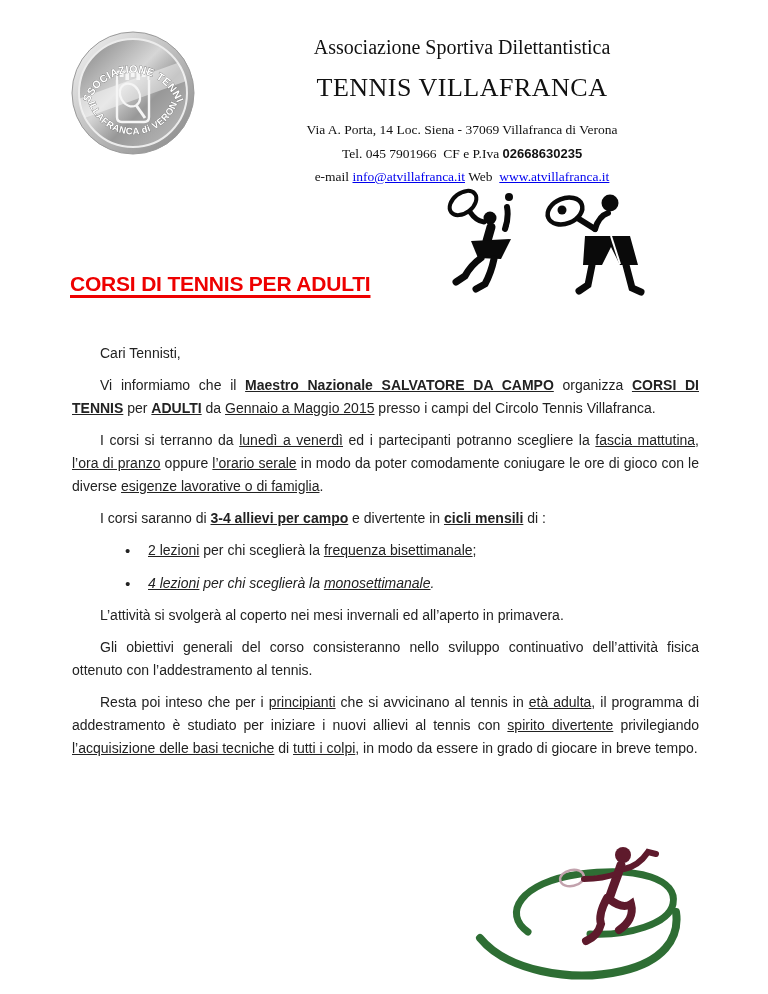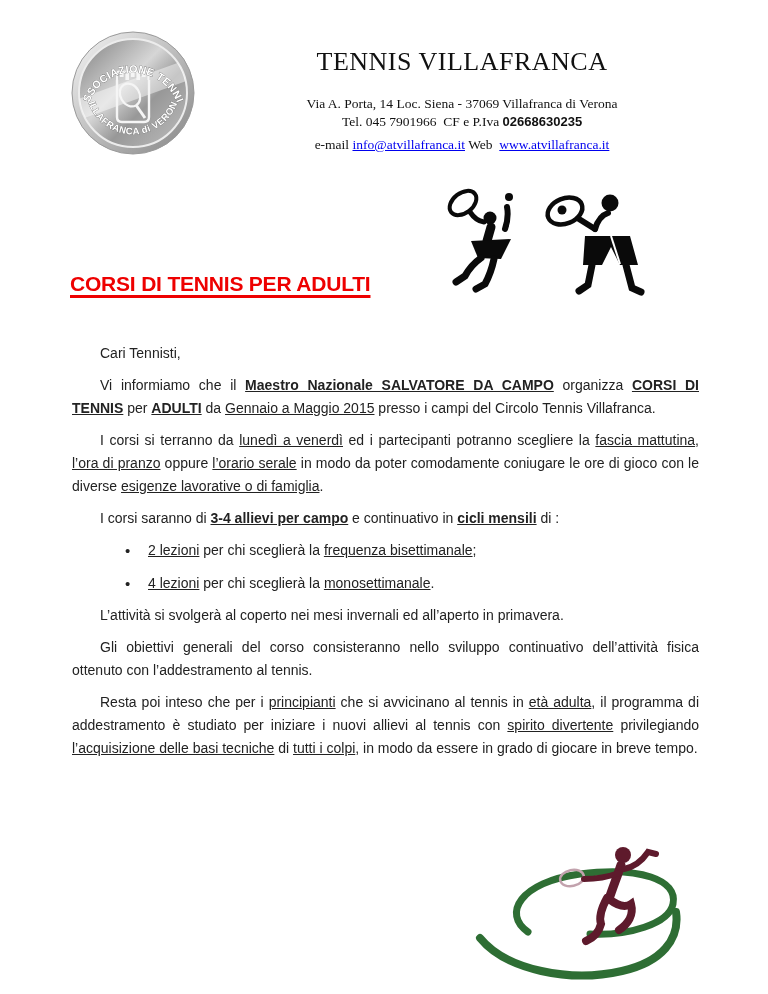--- a/index.html
+++ b/index.html
@@ -11,42 +11,42 @@
   .arc-text{font-family:"Liberation Sans",sans-serif;font-weight:bold;fill:#ffffff;
             stroke:#6e6e6e;stroke-width:.6px;paint-order:stroke;letter-spacing:.4px;}
   .arc-top{font-size:10.5px;}
   .arc-bot{font-size:9.5px;}
 
   .letterhead{position:absolute;left:232px;top:34px;width:460px;text-align:center;
               font-family:"Liberation Serif",serif;color:#111;}
   .h-line1{font-size:20px;line-height:26px;}
   .h-title{font-size:26px;line-height:32px;margin-top:12px;letter-spacing:.5px;text-align:center;}
   .h-addr{font-size:13.5px;line-height:17px;margin-top:17px;}
-  .h-tel{font-size:13.5px;line-height:17px;margin-top:1px;}
+  .h-tel{font-size:13.5px;line-height:17px;margin-top:7px;}
   .piva{font-family:"Liberation Sans",sans-serif;font-weight:bold;font-size:13px;}
   .h-mail{font-size:13.5px;line-height:17px;margin-top:6px;}
   .lnk{color:#0000ee;text-decoration:underline;cursor:pointer;}
 
   
   .players-art{position:absolute;left:432px;top:183px;width:218px;height:122px;}
   .bottom-art{position:absolute;left:472px;top:820px;width:236px;height:168px;}
 
   
   .heading{position:absolute;left:70px;top:272px;margin:0;
            font-family:"Liberation Sans",sans-serif;font-weight:bold;font-size:21px;
            color:#ee0000;letter-spacing:-.2px;
            text-decoration:underline;text-decoration-thickness:2.5px;text-underline-offset:4px;}
 
   
   .letter-body{position:absolute;left:72px;top:342px;width:627px;
                font-size:14px;line-height:23px;color:#222;}
   .letter-body p{margin:0 0 9px 0;text-align:justify;text-indent:28px;}
   .letter-body ul{list-style:none;margin:0 0 9px 0;padding:0 0 0 76px;}
   .letter-body li{position:relative;margin:0 0 10px 0;}
-  .letter-body li:last-child{margin-bottom:0;}
+  .letter-body li:last-child{margin-bottom:0;font-style:italic;}
   .letter-body li::before{content:"\2022";position:absolute;left:-23px;top:0;font-size:15px;}
   .b{font-weight:bold;}
   .u{text-decoration:underline;}
 </style>
 </head>
 <body>
 
 <div class="page">
 
   <div class="logo">
@@ -81,20 +81,21 @@
         <path d="M69,50 v-7 a2,2 0 0 1 3.8,0 v3 h1.8 v-3 a2,2 0 0 1 3.8,0 v7" stroke-width="2"></path>
         <ellipse cx="60" cy="65" rx="9.5" ry="12" stroke-width="2.2" transform="rotate(-30 60 65)"></ellipse>
         <line x1="66" y1="75" x2="75" y2="88" stroke-width="3"></line>
       </g>
       <text class="arc-text arc-top"><textPath href="#arcTop" startOffset="50%" text-anchor="middle">ASSOCIAZIONE TENNIS</textPath></text>
       <text class="arc-text arc-bot"><textPath href="#arcBot" startOffset="50%" text-anchor="middle">VILLAFRANCA di VERONA</textPath></text>
     </svg>
   </div>
 
   <header class="letterhead">
+    <div class="h-line1">Associazione Sportiva Dilettantistica</div>
     <div class="h-title">TENNIS VILLAFRANCA</div>
     <div class="h-addr">Via A. Porta, 14 Loc. Siena - 37069 Villafranca di Verona</div>
     <div class="h-tel"><span>Tel. 045 7901966&nbsp; CF e P.Iva </span><span class="piva">02668630235</span></div>
     <div class="h-mail"><span>e-mail </span><a class="lnk">info@atvillafranca.it</a><span> Web &nbsp;</span><a class="lnk">www.atvillafranca.it</a></div>
   </header>
 
   <div class="players-art">
     <svg viewBox="0 0 218 122" width="218" height="122">
       <g fill="#0a0a0a" stroke="#0a0a0a">
 
@@ -120,21 +121,21 @@
       </g>
     </svg>
   </div>
 
   <h1 class="heading">CORSI DI TENNIS PER ADULTI</h1>
 
   <main class="letter-body">
     <p><span>Cari Tennisti,</span></p>
     <p><span>Vi informiamo che il </span><span class="b u">Maestro Nazionale SALVATORE DA CAMPO</span><span> organizza </span><span class="b u">CORSI DI TENNIS</span><span> per </span><span class="b u">ADULTI</span><span> da </span><span class="u">Gennaio a Maggio 2015</span><span> presso i campi del Circolo Tennis Villafranca.</span></p>
     <p><span>I corsi si terranno da </span><span class="u">lunedì a venerdì</span><span> ed i partecipanti potranno scegliere la </span><span class="u">fascia mattutina</span><span>, </span><span class="u">l’ora di pranzo</span><span> oppure </span><span class="u">l’orario serale</span><span> in modo da poter comodamente coniugare le ore di gioco con le diverse </span><span class="u">esigenze lavorative o di famiglia</span><span>.</span></p>
-    <p><span>I corsi saranno di </span><span class="b u">3-4 allievi per campo</span><span> e continuativo in </span><span class="b u">cicli mensili</span><span> di :</span></p>
+    <p><span>I corsi saranno di </span><span class="b u">3-4 allievi per campo</span><span> e divertente in </span><span class="b u">cicli mensili</span><span> di :</span></p>
     <ul>
       <li><span class="u">2 lezioni</span><span> per chi sceglierà la </span><span class="u">frequenza bisettimanale</span><span>;</span></li>
       <li><span class="u">4 lezioni</span><span> per chi sceglierà la </span><span class="u">monosettimanale</span><span>.</span></li>
     </ul>
     <p><span>L’attività si svolgerà al coperto nei mesi invernali ed all’aperto in primavera.</span></p>
     <p><span>Gli obiettivi generali del corso consisteranno nello sviluppo continuativo dell’attività fisica ottenuto con l’addestramento al tennis.</span></p>
     <p><span>Resta poi inteso che per i </span><span class="u">principianti</span><span> che si avvicinano al tennis in </span><span class="u">età adulta</span><span>, il programma di addestramento è studiato per iniziare i nuovi allievi al tennis con </span><span class="u">spirito divertente</span><span> privilegiando </span><span class="u">l’acquisizione delle basi tecniche</span><span> di </span><span class="u">tutti i colpi</span><span>, in modo da essere in grado di giocare in breve tempo.</span></p>
   </main>
 
   <div class="bottom-art">

